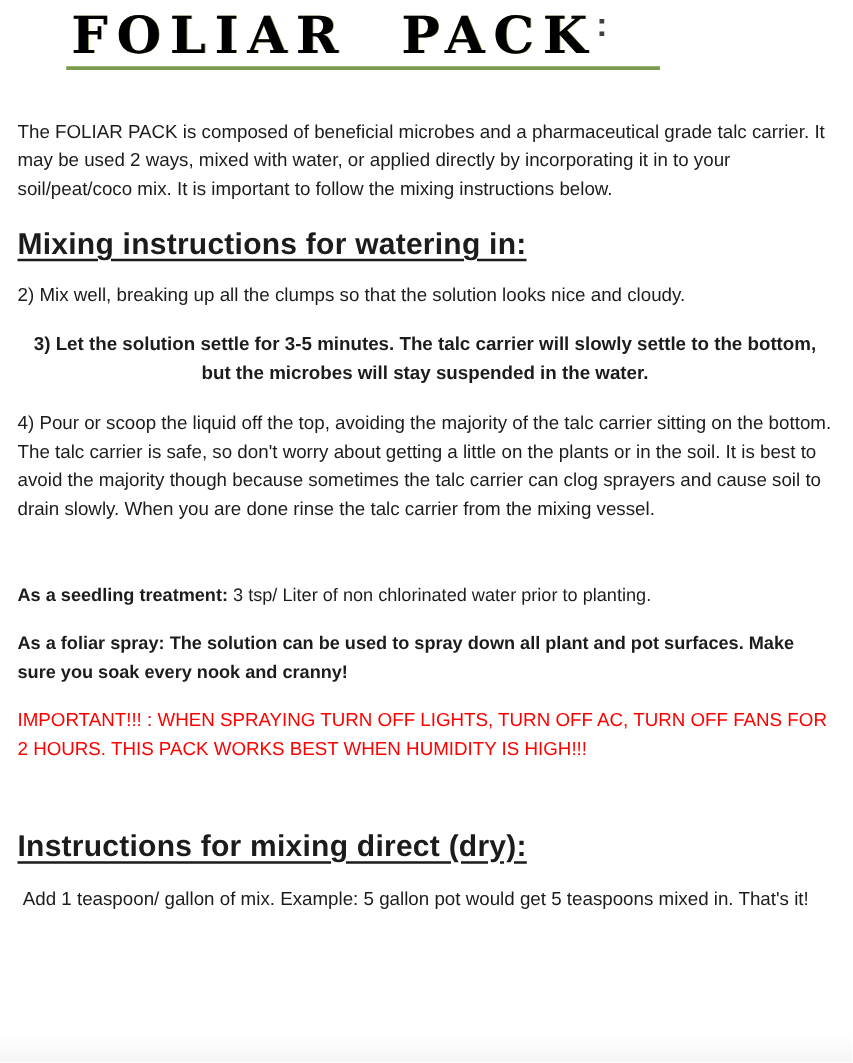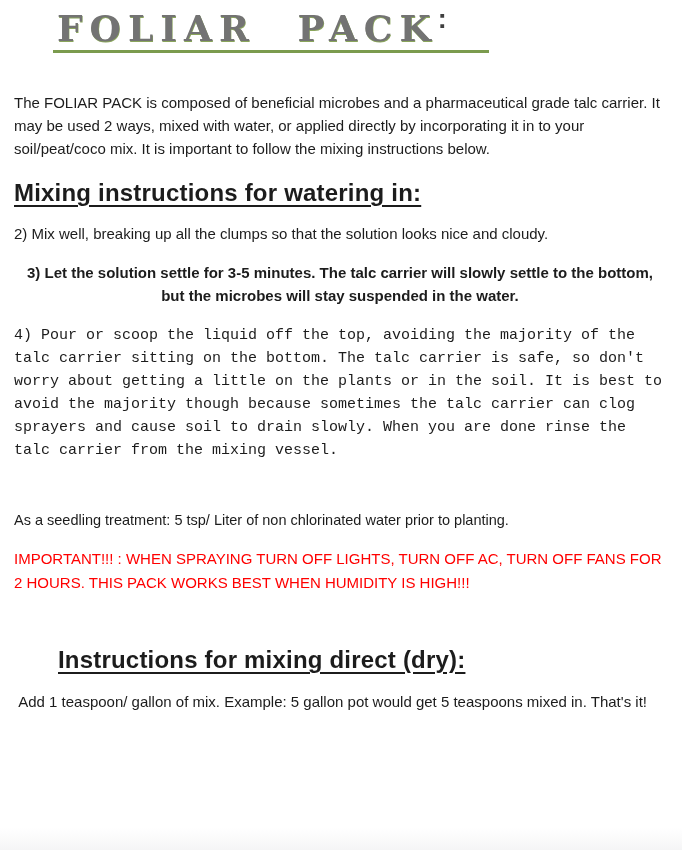--- a/index.html
+++ b/index.html
@@ -18,24 +18,24 @@
   .title-wrap {
     display: inline-block;
     margin: 4px 0 0 53px;
     padding: 0 42px 1px 4px;
     border-bottom: 3px solid #7b9b4e;
     white-space: nowrap;
   }
   .title-text {
     font-family: "DejaVu Serif", serif;
     font-weight: bold;
-    font-size: 36px;
+    font-size: 41px;
     letter-spacing: 7px;
     word-spacing: 22px;
-    color: #737373;
+    color: #000000;
     text-shadow: 0.5px 0.5px 0 #8aa55c;
   }
   .title-colon {
     font-family: "Liberation Sans", sans-serif;
     font-weight: bold;
     font-size: 27px;
     color: #3f3f3f;
     vertical-align: 13px;
     letter-spacing: 0;
   }
@@ -51,37 +51,37 @@
   .section-heading {
     font-size: 24px;
     font-weight: bold;
     letter-spacing: 0.2px;
     text-decoration: underline;
     text-decoration-thickness: 2px;
     text-underline-offset: 4px;
     margin: 0;
   }
   .heading-watering { margin-top: 19px; }
-  .heading-dry { margin-top: 52px; margin-left: 44px; }
+  .heading-dry { margin-top: 52px; }
 
   .step { }
   .step.bold { font-weight: bold; }
   .step-1 { margin-top: 24px; }
   .step-3 { margin-top: 16px; text-align: center; }
-  .step-4 { margin-top: 17px; font-family: Liberation Mono, monospace; }
+  .step-4 { margin-top: 17px; }
 
   .treatments { margin-top: 47px; }
   .treatment {
     font-size: 14.5px;
     line-height: 23px;
     margin-top: 12px;
     max-width: 652px;
   }
   .treatment:first-child { margin-top: 0; }
-  .treatment .t-label { font-weight: normal; }
+  .treatment .t-label { font-weight: bold; }
   .treatment.all-bold { font-weight: bold; }
 
   .warning {
     margin-top: 15px;
     font-size: 15px;
     font-weight: normal;
     line-height: 23.5px;
     color: #ff0000;
     max-width: 660px;
   }
@@ -109,24 +109,25 @@
 
     <p class="para intro">The FOLIAR PACK is composed of beneficial microbes and a pharmaceutical grade talc carrier. It may be used 2 ways,  mixed with water, or applied directly by incorporating it in to your soil/peat/coco mix.  It is important to follow the mixing instructions below.</p>
 
     <h2 class="section-heading heading-watering">Mixing instructions for watering in:</h2>
 
     <p class="para step step-2">2) Mix well, breaking up all the clumps so that the solution looks nice and cloudy.</p>
     <p class="para step step-3 bold">3) Let the solution settle for 3-5 minutes. The talc carrier will slowly settle to the bottom, but the microbes will stay suspended in the water.</p>
     <p class="para step step-4">4) Pour or scoop the liquid off the top, avoiding the majority of the talc carrier sitting on the bottom. The talc carrier is safe, so don't worry about getting a little on the plants or in the soil. It is best to avoid the majority though because sometimes the talc carrier can clog sprayers and cause soil to drain slowly. When you are done rinse the talc carrier from the mixing vessel.</p>
 
     <div class="treatments">
-      <p class="treatment"><span class="t-label">As a seedling treatment:</span><span> 5 tsp/ Liter of non chlorinated water prior to planting.</span></p>
+      <p class="treatment"><span class="t-label">As a seedling treatment:</span><span> 3 tsp/ Liter of non chlorinated water prior to planting.</span></p>
 
 
 
+      <p class="treatment all-bold"><span class="t-label">As a foliar spray:</span><span> The solution can be used to spray down all plant and pot surfaces. Make sure you soak every nook and cranny!</span></p>
     </div>
 
     <p class="warning">IMPORTANT!!! : WHEN SPRAYING TURN OFF LIGHTS, TURN OFF AC, TURN OFF FANS FOR 2 HOURS. THIS PACK WORKS BEST WHEN HUMIDITY IS HIGH!!!</p>
 
     <h2 class="section-heading heading-dry">Instructions for mixing direct (dry):</h2>
 
     <p class="para dry-line-1"> Add 1 teaspoon/ gallon of mix. Example: 5 gallon pot would get 5 teaspoons mixed in. That's it!</p>
 
   </div>
 

